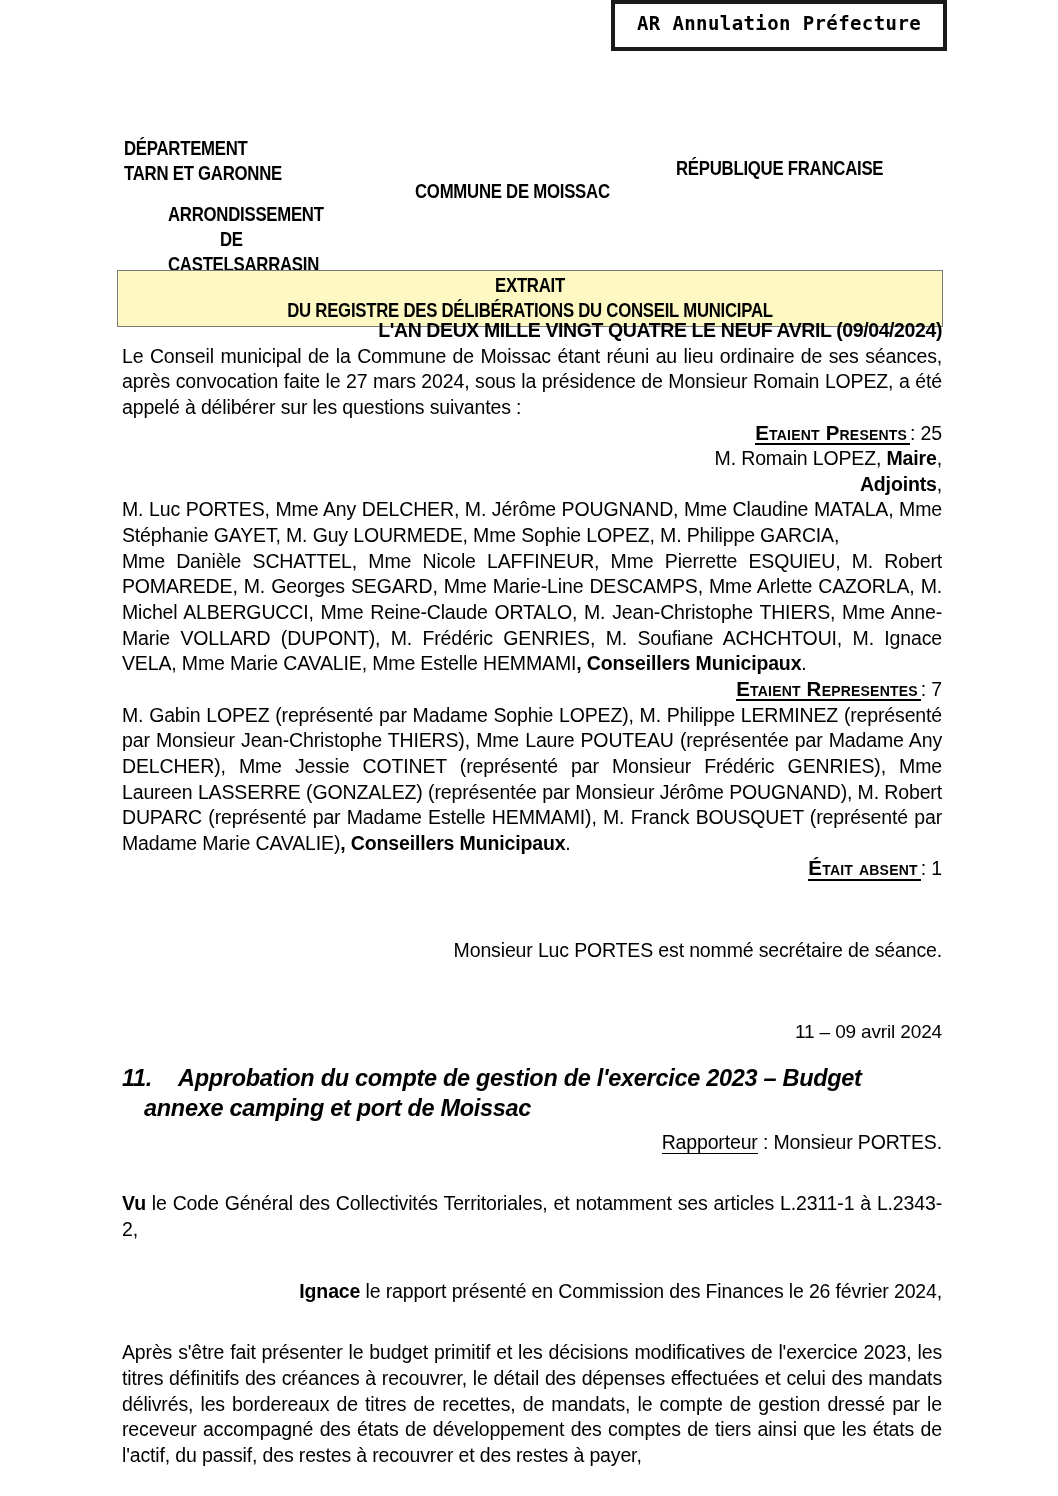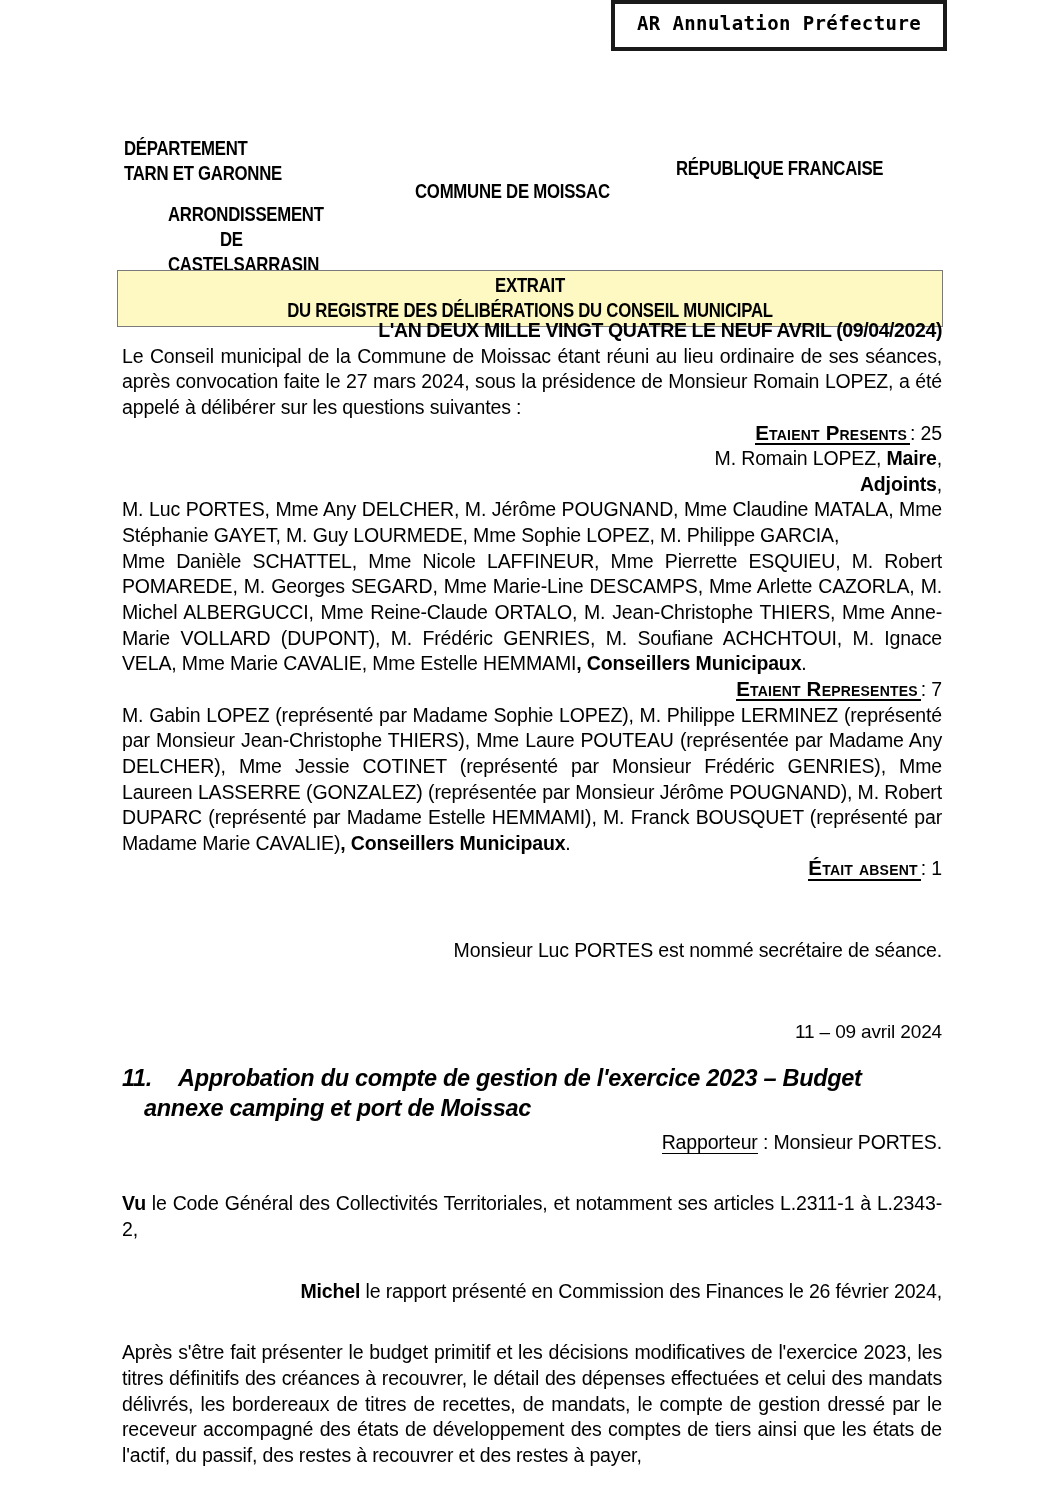--- a/index.html
+++ b/index.html
@@ -240,21 +240,21 @@
     <p id="agenda-title"><span class="num">11.</span><span>Approbation du compte de gestion de l'exercice 2023 – Budget annexe camping et port de Moissac</span></p>
 
     <p class="p left" id="rapporteur-line"><span class="u-inline">Rapporteur</span><span> : Monsieur PORTES.</span></p>
 
     <div class="spacer-md"></div>
 
     <p class="p"><b>Vu</b><span> le Code Général des Collectivités Territoriales, et notamment ses articles L.2311-1 à L.2343-2,</span></p>
 
     <div class="spacer-md"></div>
 
-    <p class="p left"><b>Michel</b><span> le rapport présenté en Commission des Finances le 26 février 2024,</span></p>
+    <p class="p left"><b>Ignace</b><span> le rapport présenté en Commission des Finances le 26 février 2024,</span></p>
 
     <div class="spacer-md"></div>
 
     <p class="p">Après s'être fait présenter le budget primitif et les décisions modificatives de l'exercice 2023, les titres définitifs des créances à recouvrer, le détail des dépenses effectuées et celui des mandats délivrés, les bordereaux de titres de recettes, de mandats, le compte de gestion dressé par le receveur accompagné des états de développement des comptes de tiers ainsi que les états de l'actif, du passif, des restes à recouvrer et des restes à payer,</p>
 
     <div class="spacer-md"></div>
 
   </div>
 </div>
 

